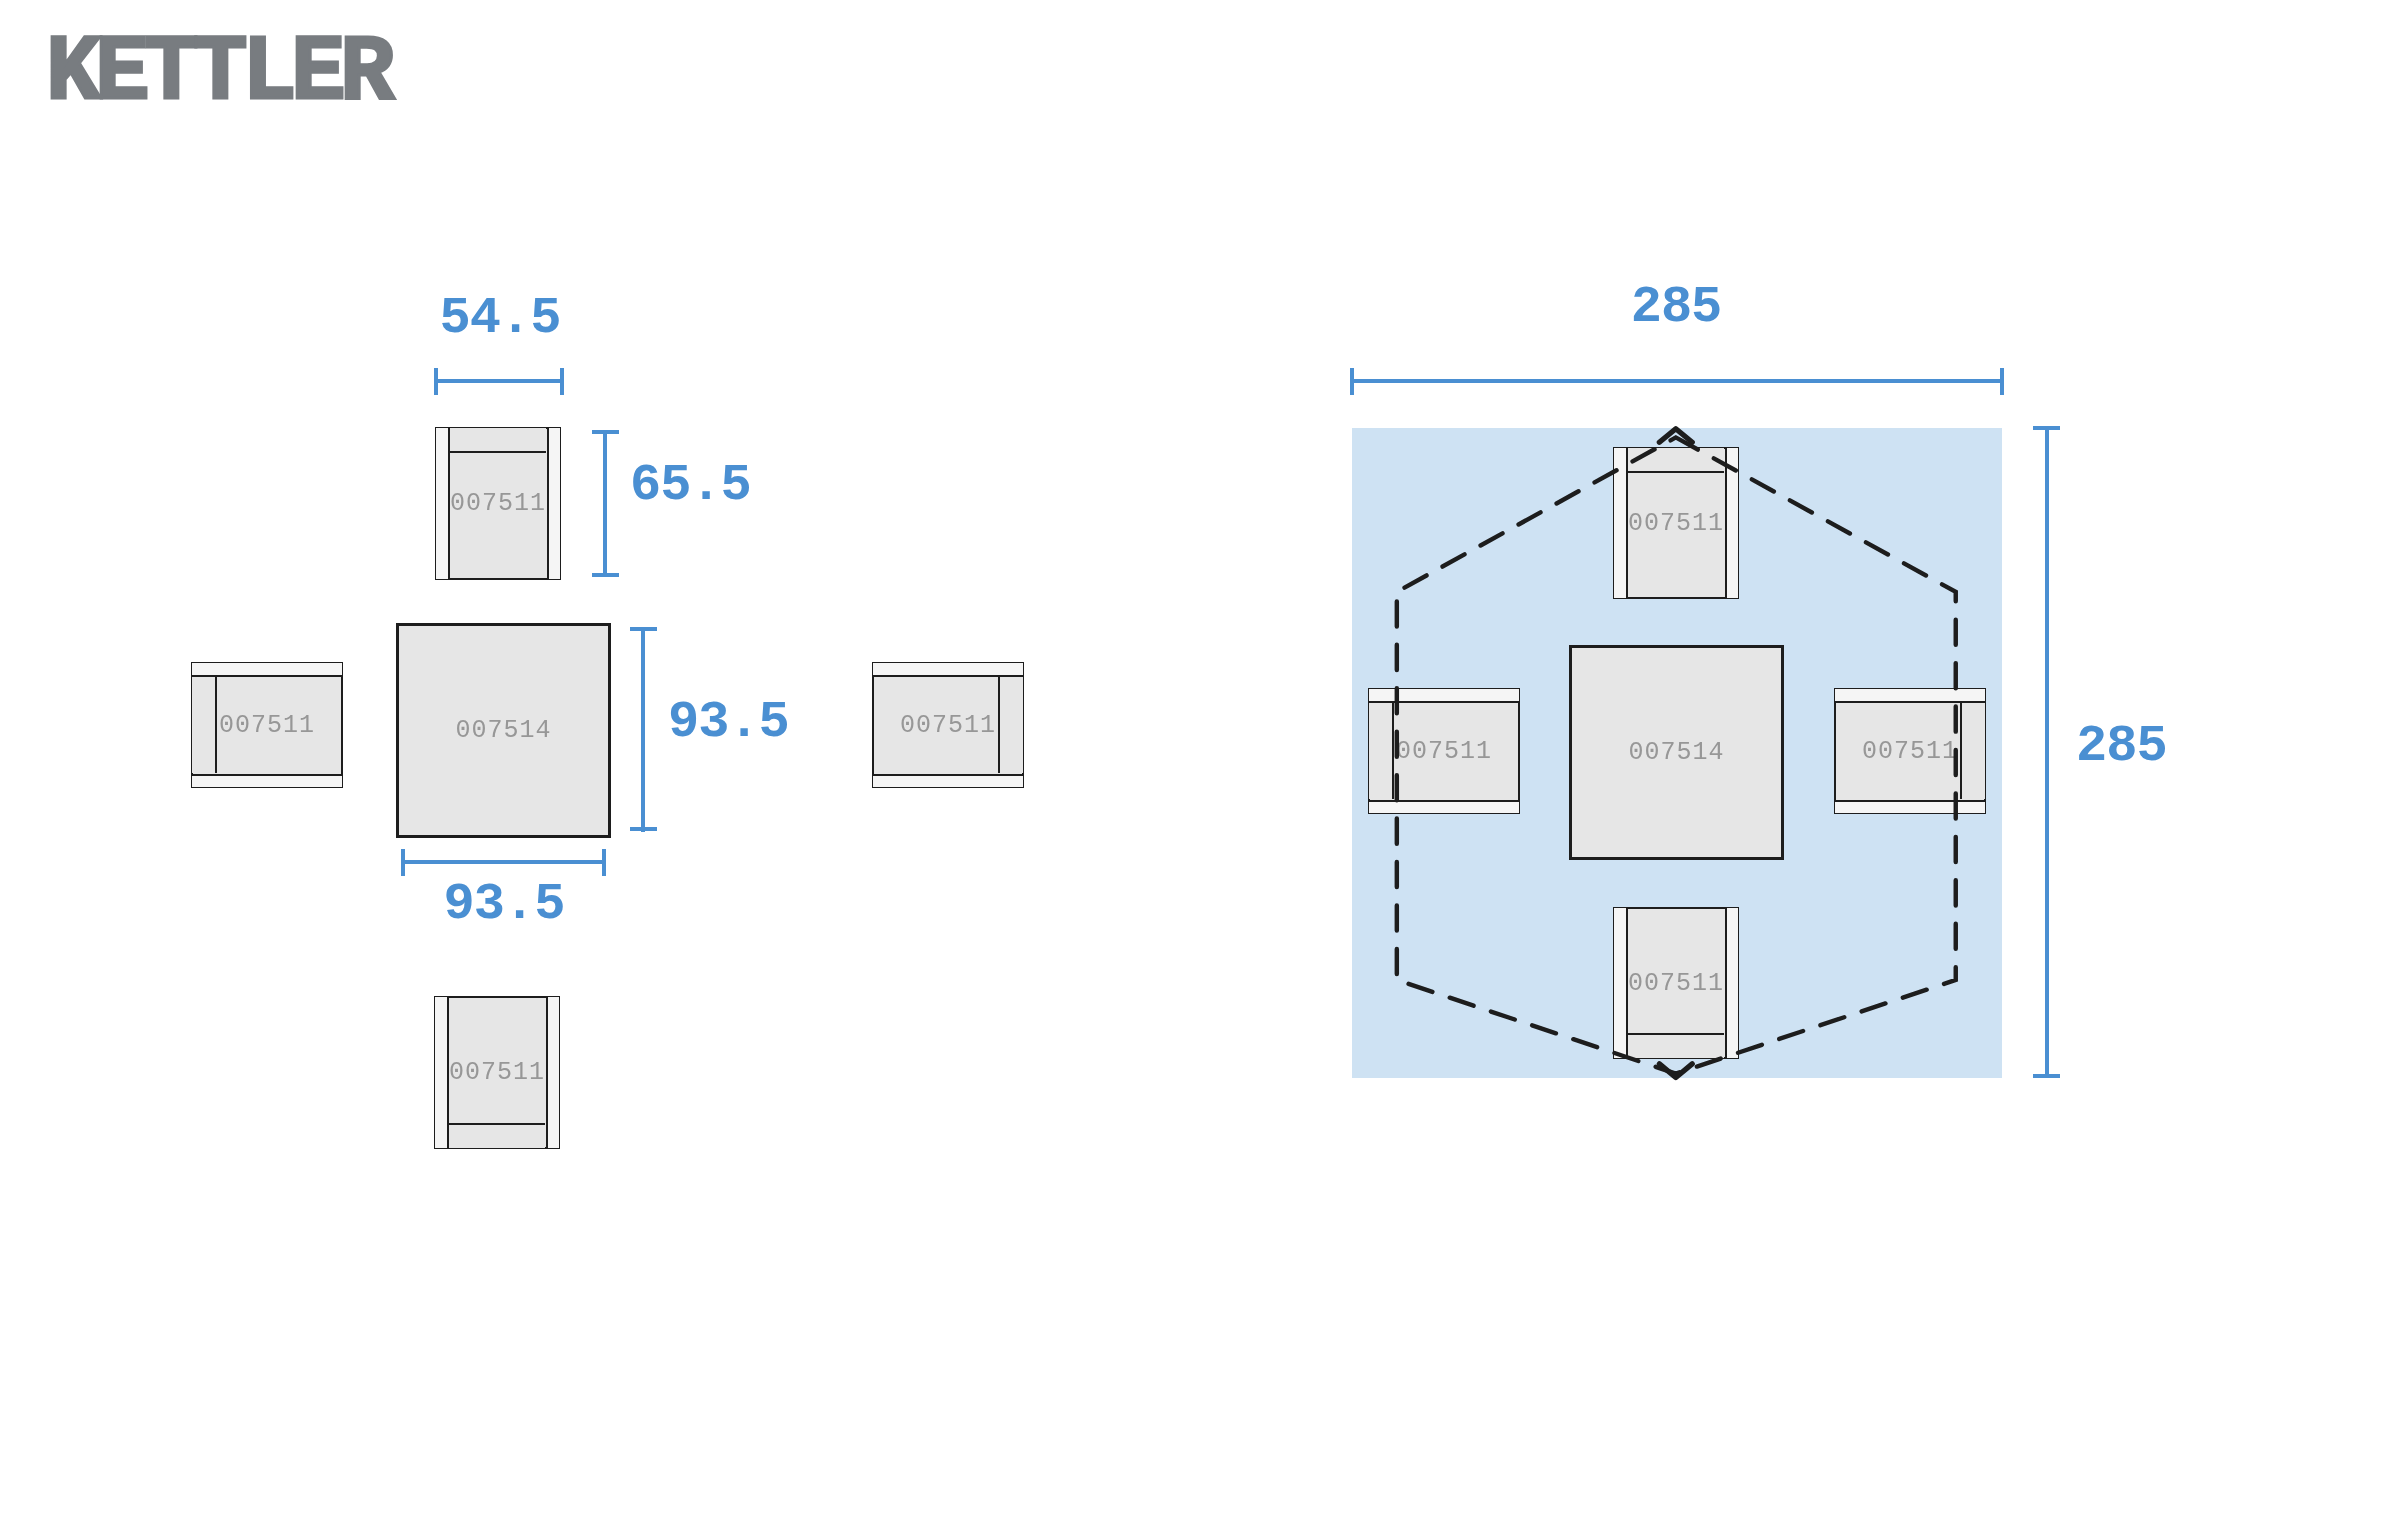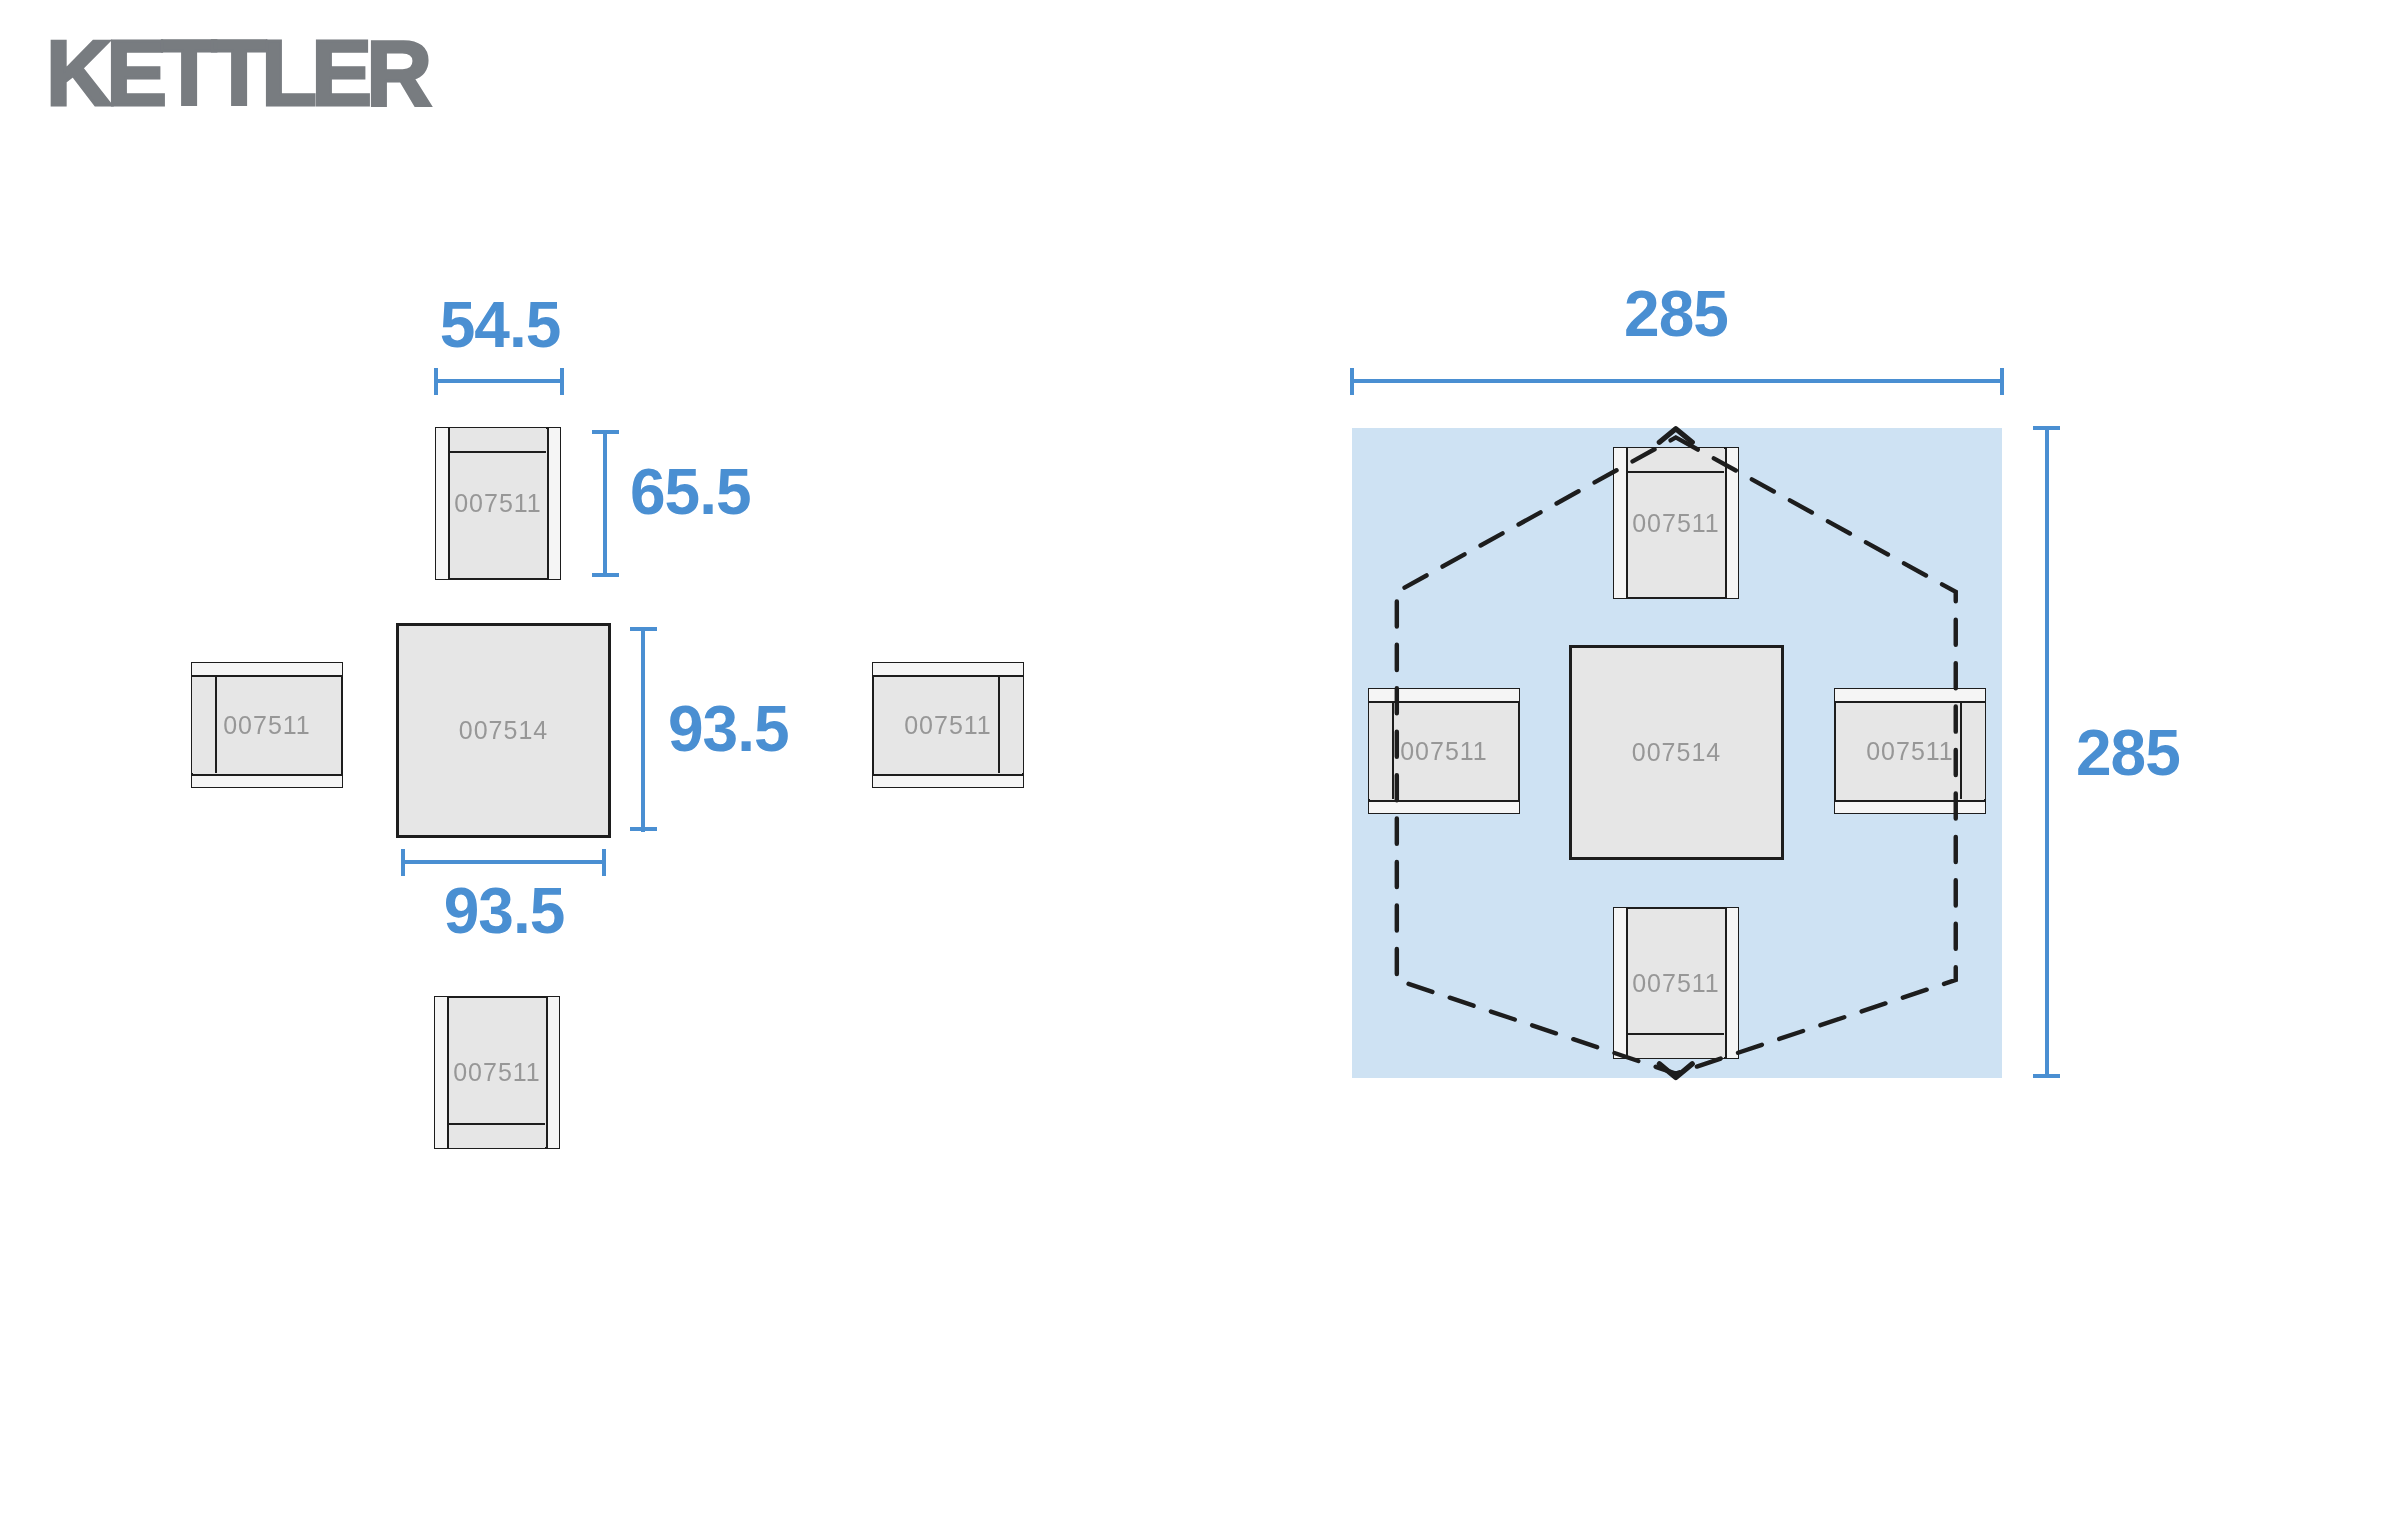--- a/index.html
+++ b/index.html
@@ -1,21 +1,21 @@
 <!DOCTYPE html>
 <html><head>
 <meta charset="utf-8">
 <style>
   html,body{margin:0;padding:0;background:#ffffff;}
   #canvas{
     position:relative;
     width:2394px;height:1539px;
     background:#ffffff;
     overflow:hidden;
-    font-family:Liberation Sans, sans-serif;
+    font-family:Liberation Mono, monospace;
   }
   
   .logo{
     position:absolute;left:46px;top:27px;
     font-size:93px;font-weight:700;line-height:1;
     color:#787c80;
     letter-spacing:-5.8px;
     -webkit-text-stroke:2.9px #787c80;
     transform:scaleX(0.98);transform-origin:left top;
     white-space:nowrap;
@@ -51,21 +51,21 @@
     display:flex;align-items:center;justify-content:center;
   }
   .item-label{
     position:relative;z-index:3;
     font-size:25px;color:#979797;letter-spacing:1px;
     font-weight:400;white-space:nowrap;
   }
   
   .dim-text{
     position:absolute;
-    font-size:64px;font-weight:700;letter-spacing:-1px;
+    font-size:52px;font-weight:700;letter-spacing:-1px;
     color:#4a8fd2;line-height:1;white-space:nowrap;
   }
   .centered{transform:translateX(-50%);}
   .dim-hline{position:absolute;height:3.9px;background:#4a8fd2;}
   .dim-vline{position:absolute;width:3.9px;background:#4a8fd2;}
   .tick-v{position:absolute;width:3.9px;height:27px;background:#4a8fd2;}
   .tick-h{position:absolute;width:27px;height:3.9px;background:#4a8fd2;}
   
   .clearance{
     position:absolute;left:1352px;top:428px;width:650px;height:650px;

